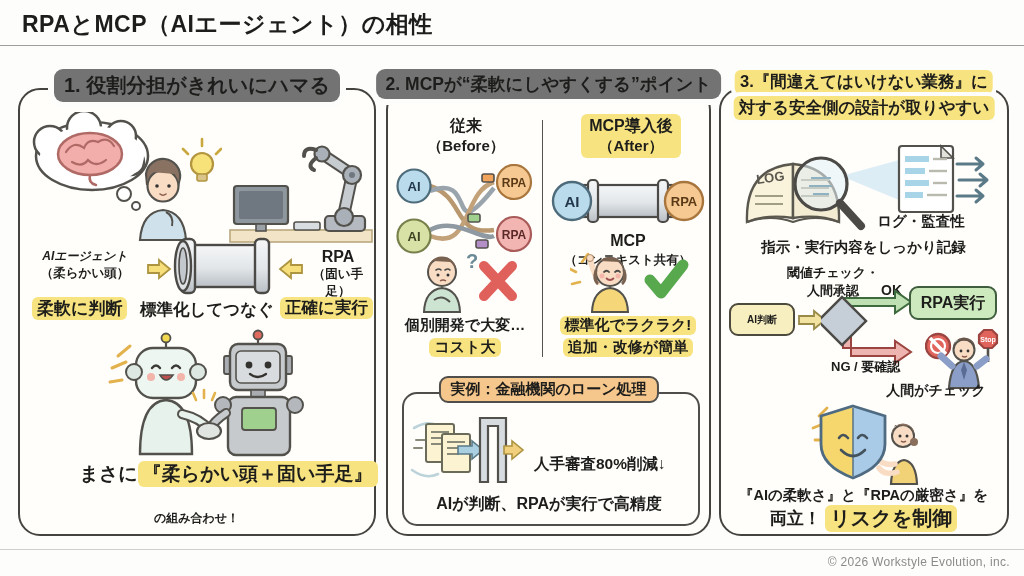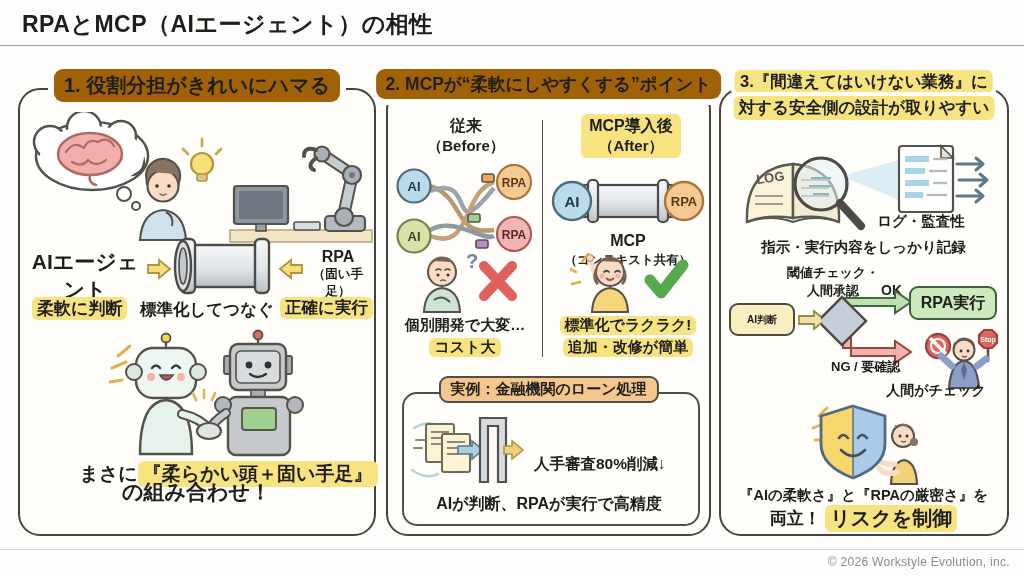--- a/index.html
+++ b/index.html
@@ -4,21 +4,21 @@
 <style>
   html,body{margin:0;padding:0;}
   body{font-family:"Liberation Sans","DejaVu Sans",sans-serif;color:#1d1d1b;}
   #stage{position:relative;width:1024px;height:576px;background:#fdfdfb;overflow:hidden;}
   .abs{position:absolute;}
   .b{font-weight:800;}
   .ctr{text-align:center;}
   .hl{background:#f7e37f;border-radius:6px;padding:0 5px;display:inline-block;}
   .panel{position:absolute;top:88px;height:448px;border:2.5px solid #45433f;border-radius:22px;background:#fffefb;box-sizing:border-box;}
   .panel-tab{position:absolute;top:-21px;left:50%;transform:translateX(-50%);white-space:nowrap;
-    background:#a16207;border-radius:9px;padding:3px 10px;font-weight:800;box-shadow:0 0 0 6px #fdfdfb;}
+    background:#737373;border-radius:9px;padding:3px 10px;font-weight:800;box-shadow:0 0 0 6px #fdfdfb;}
   .tab2{background:transparent;box-shadow:none;padding:0;text-align:center;}
   .tab2 .hl{box-shadow:0 0 0 4px #fdfdfb;margin:1px 0;}
   .node-box{position:absolute;box-sizing:border-box;border:2px solid #4c4a3c;border-radius:9px;
     display:flex;align-items:center;justify-content:center;font-weight:800;text-align:center;}
   .stat{font-weight:800;font-size:15.5px;}
   svg text{font-family:"Liberation Sans","DejaVu Sans",sans-serif;}
 </style>
 </head>
 <body>
 
@@ -72,21 +72,21 @@
       <path d="M124 46 L94 26" stroke="#c7ccd1" stroke-width="8" stroke-linecap="round"></path>
       <circle cx="116" cy="89" r="9" fill="#aab0b7" stroke="#53514c" stroke-width="2.2"></circle>
       <circle cx="124" cy="47" r="9" fill="#aab0b7" stroke="#53514c" stroke-width="2.2"></circle>
         <circle cx="124" cy="47" r="3" fill="#6f7880"></circle>
       <circle cx="94" cy="26" r="7.5" fill="#aab0b7" stroke="#53514c" stroke-width="2.2"></circle>
       <path d="M88 22 q-12 -4 -12 6 M88 30 q-10 8 -2 12" fill="none" stroke="#53514c" stroke-width="4" stroke-linecap="round"></path>
     </svg>
 
 
     <div class="abs ctr" style="left:4px;top:158px;width:122px;">
-      <div class="b" style="font-size:21px;">AIエージェント</div>
+      <div class="b" style="font-size:12px;font-style:italic;">AIエージェント</div>
       <div class="b" style="font-size:12.5px;">（柔らかい頭）</div>
     </div>
 
     <svg class="abs" style="left:126px;top:168px;" width="26" height="22" viewBox="0 0 26 22">
       <path d="M2 7 h11 v-5 l11 9 -11 9 v-5 H2 z" fill="#f6df7a" stroke="#ad9440" stroke-width="1.8"></path>
     </svg>
 
     <svg class="abs" style="left:151px;top:146px;" width="106" height="60" viewBox="0 0 106 60">
       <defs>
         <linearGradient id="pg" x1="0" y1="0" x2="0" y2="1">
@@ -145,21 +145,21 @@
       <circle cx="217" cy="77" r="8" fill="#b4b8bd" stroke="#53514c" stroke-width="2"></circle>
       <path d="M148 85 q-12 8 -16 16" stroke="#53514c" stroke-width="10" stroke-linecap="round"></path>
       <path d="M148 85 q-12 8 -16 16" stroke="#c6cacd" stroke-width="6" stroke-linecap="round"></path>
       <ellipse cx="131" cy="103" rx="12" ry="8" fill="#e0e5e2" stroke="#53514c" stroke-width="2.2"></ellipse>
       <path d="M118 72 l-3 -7 M126 70 l0 -8 M134 72 l3 -7" stroke="#e3b24c" stroke-width="2.6" stroke-linecap="round"></path>
     </svg>
 
     <div class="abs b ctr" style="left:0;top:371px;width:417px;font-size:19px;">
       <span>まさに</span><span class="hl">『柔らかい頭＋固い手足』</span>
     </div>
-    <div class="abs b ctr" style="left:0;top:388px;width:353px;font-size:21px;">の組み合わせ！</div>
+    <div class="abs b ctr" style="left:0;top:420px;width:353px;font-size:12px;">の組み合わせ！</div>
   </div>
 
   <div class="panel" style="left:386px;width:325px;">
     <div class="panel-tab" style="font-size:17.5px;">2. MCPが“柔軟にしやすくする”ポイント</div>
 
     <div class="abs" style="left:154px;top:30px;height:237px;border-left:1.5px solid #55534f;"></div>
 
     <div class="abs ctr" style="left:8px;top:26px;width:140px;">
       <div class="b" style="font-size:16px;">従来</div>
       <div class="b" style="font-size:15px;">（Before）</div>

